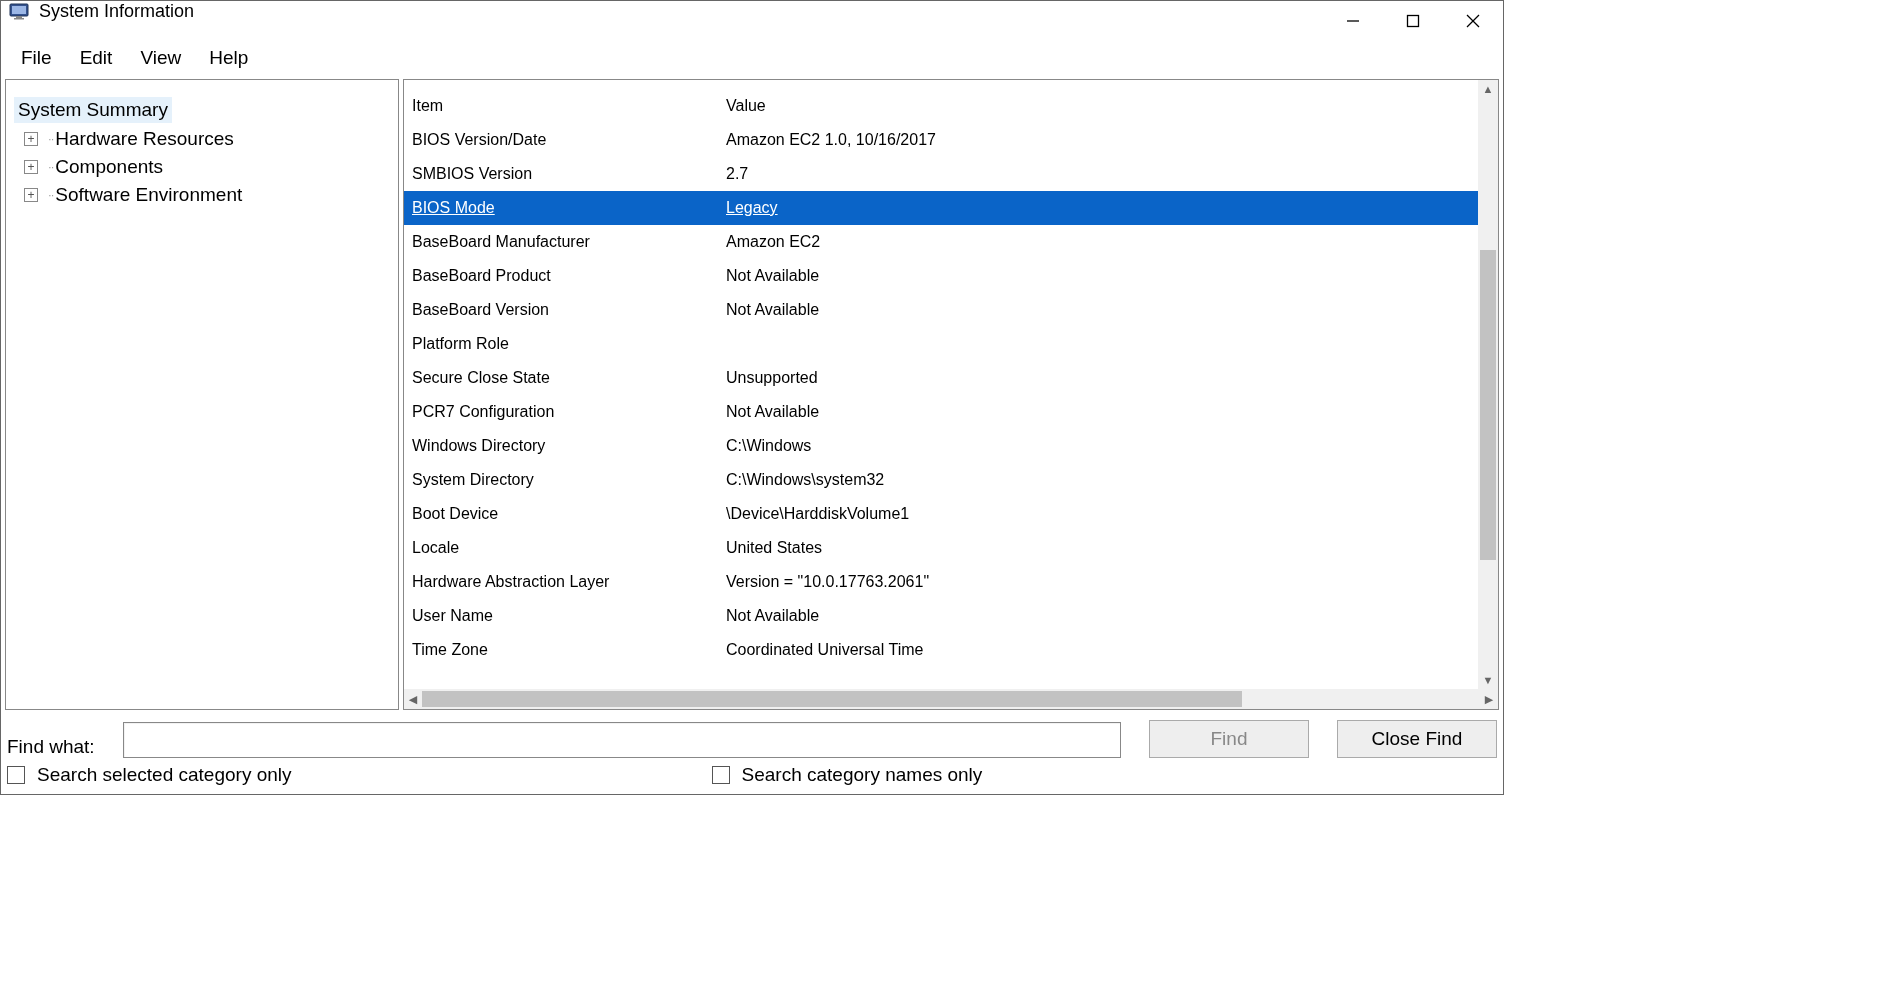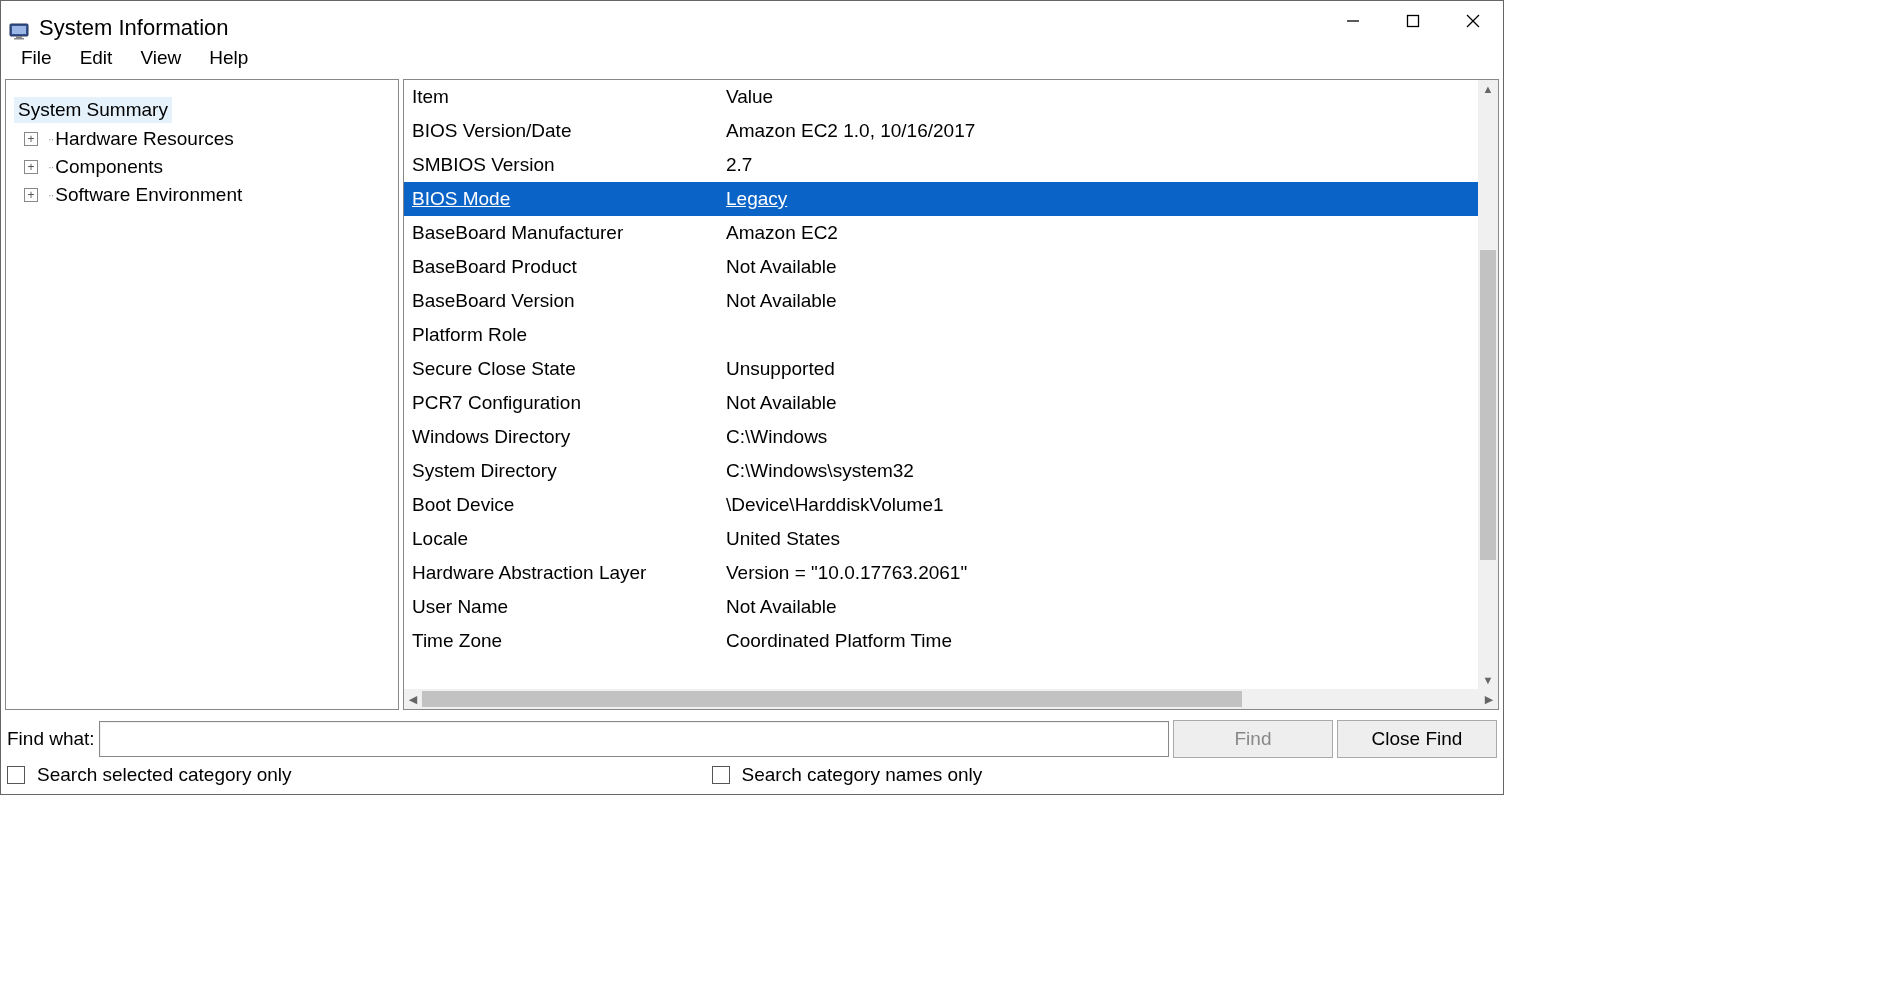--- a/index.html
+++ b/index.html
@@ -14,23 +14,23 @@
   }
   .window {
     width: 1504px; height: 795px;
     border: 1px solid #666;
     display: flex; flex-direction: column;
     background: #fff;
   }
   
   .titlebar {
     height: 40px;
-    display: flex; align-items: flex-end;
+    display: flex; align-items: flex-start;
     padding-left: 8px;
-    font-size: 22px;
+    font-size: 18px;
   }
   .titlebar .app-icon {
     width: 20px; height: 20px; margin-right: 10px;
     display: inline-flex; align-items: center; justify-content: center;
   }
   .titlebar .title { flex: 0 0 auto; }
   .titlebar .spacer { flex: 1; }
   .window-controls { display: flex; }
   .win-ctrl {
     width: 60px; height: 40px;
@@ -88,21 +88,22 @@
     color: #999; font-size: 11px; margin-right: 2px;
     letter-spacing: -1px;
   }
   
   .details-body {
     flex: 1; display: flex; min-height: 0;
   }
   .details-table {
     flex: 1;
     overflow: hidden;
-    font-size: 19px;
+    font-size: 16px;
+    margin-top: 9px;
   }
   .dt-row {
     display: flex;
     height: 34px;
     align-items: center;
   }
   .dt-row.header { font-weight: 400; }
   .dt-item { width: 322px; padding-left: 8px; white-space: nowrap; }
   .dt-value { flex: 1; padding-left: 0; white-space: nowrap; }
   .dt-row.selected {
@@ -142,22 +143,22 @@
   }
   .hscroll .track { flex: 1; height: 100%; position: relative; }
   .hscroll .thumb {
     position: absolute; top: 2px; bottom: 2px; left: 0;
     width: 820px;
     background: #c2c2c2;
   }
   
   .findbar {
     padding: 6px 6px 2px 6px;
-    display: flex; align-items: center;
-    gap: 4px;
+    display: flex; align-items: flex-end;
+    gap: 28px;
     font-size: 19px;
   }
   .findbar label { white-space: nowrap; }
   .findbar input[type="text"] {
     flex: 1;
     height: 36px;
     border: 1px solid #888;
     background: #fff;
     font-size: 18px;
     padding: 0 6px;
@@ -315,21 +316,21 @@
             <div class="dt-row">
               <div class="dt-item">Hardware Abstraction Layer</div>
               <div class="dt-value">Version = "10.0.17763.2061"</div>
             </div>
             <div class="dt-row">
               <div class="dt-item">User Name</div>
               <div class="dt-value">Not Available</div>
             </div>
             <div class="dt-row">
               <div class="dt-item">Time Zone</div>
-              <div class="dt-value">Coordinated Platform Time</div>
+              <div class="dt-value">Coordinated Universal Time</div>
             </div>
           </div>
         <div class="vscroll">
           <div class="arrow up">▲</div>
           <div class="thumb" style="top: 170px; height: 310px;"></div>
           <div class="arrow down">▼</div>
         </div>
       </div>
       <div class="hscroll">
         <div class="arrow">◀</div>

